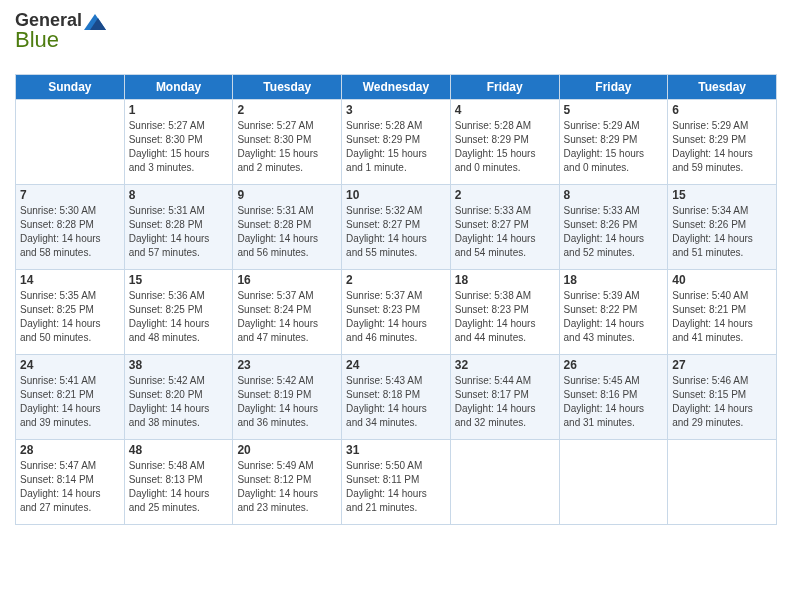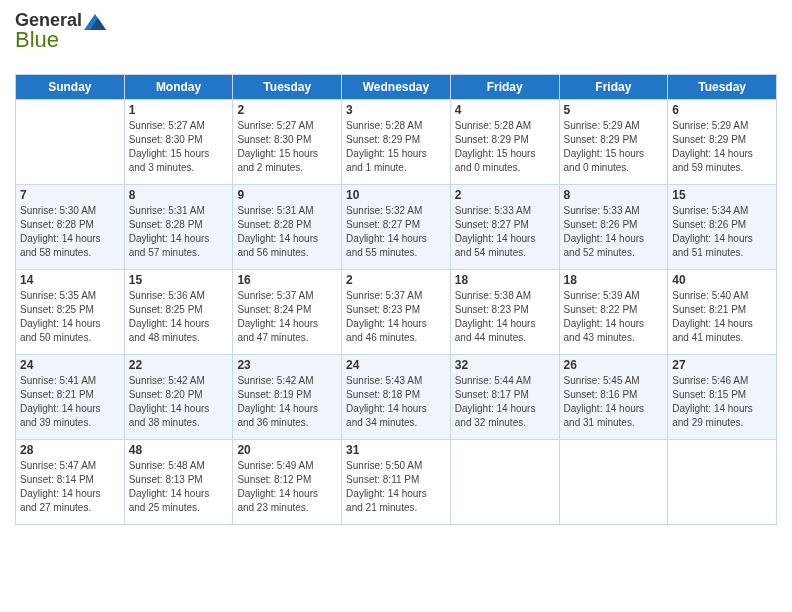--- a/index.html
+++ b/index.html
@@ -196,21 +196,21 @@
           <span class="day-num">40</span>
           <div class="day-info">Sunrise: 5:40 AM<br>Sunset: 8:21 PM<br>Daylight: 14 hours<br>and 41 minutes.</div>
         </td>
       </tr>
       <tr>
         <td>
           <span class="day-num">24</span>
           <div class="day-info">Sunrise: 5:41 AM<br>Sunset: 8:21 PM<br>Daylight: 14 hours<br>and 39 minutes.</div>
         </td>
         <td>
-          <span class="day-num">22</span>
+          <span class="day-num">38</span>
           <div class="day-info">Sunrise: 5:42 AM<br>Sunset: 8:20 PM<br>Daylight: 14 hours<br>and 38 minutes.</div>
         </td>
         <td>
           <span class="day-num">23</span>
           <div class="day-info">Sunrise: 5:42 AM<br>Sunset: 8:19 PM<br>Daylight: 14 hours<br>and 36 minutes.</div>
         </td>
         <td>
           <span class="day-num">24</span>
           <div class="day-info">Sunrise: 5:43 AM<br>Sunset: 8:18 PM<br>Daylight: 14 hours<br>and 34 minutes.</div>
         </td>

